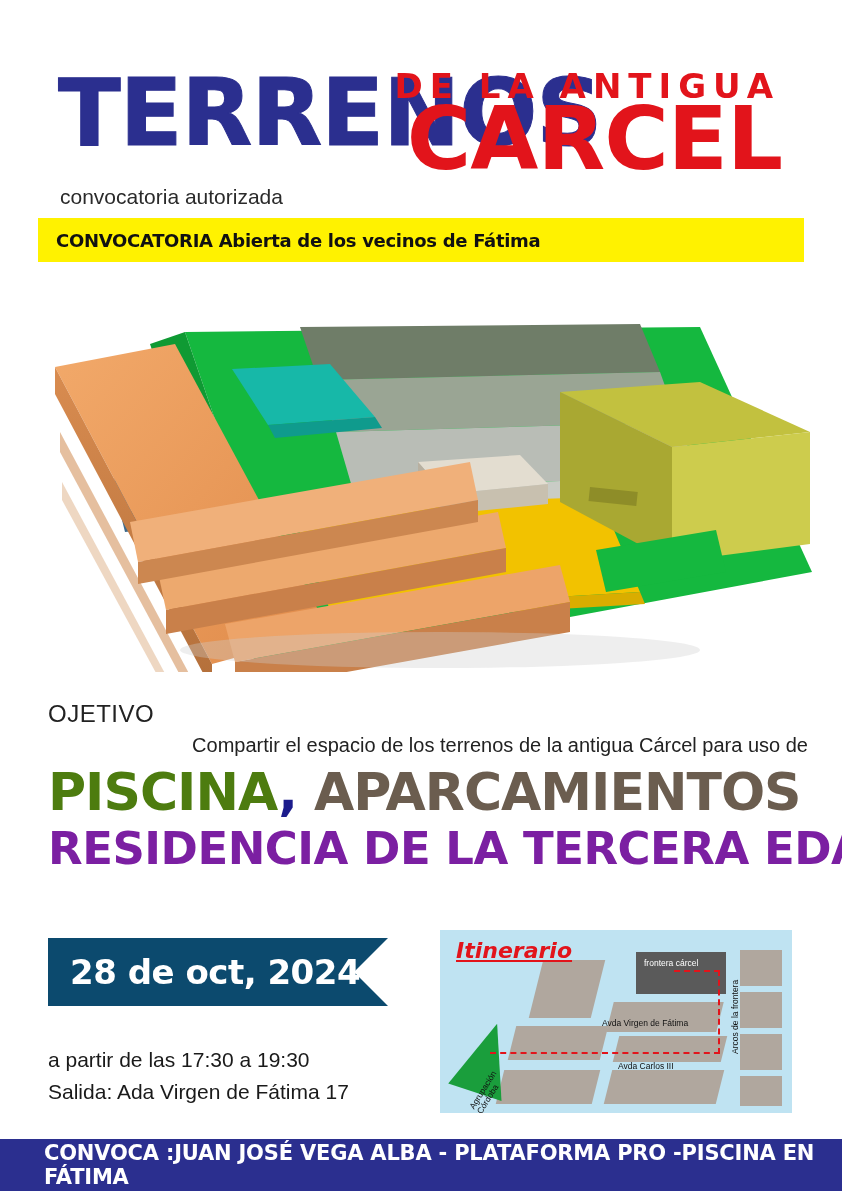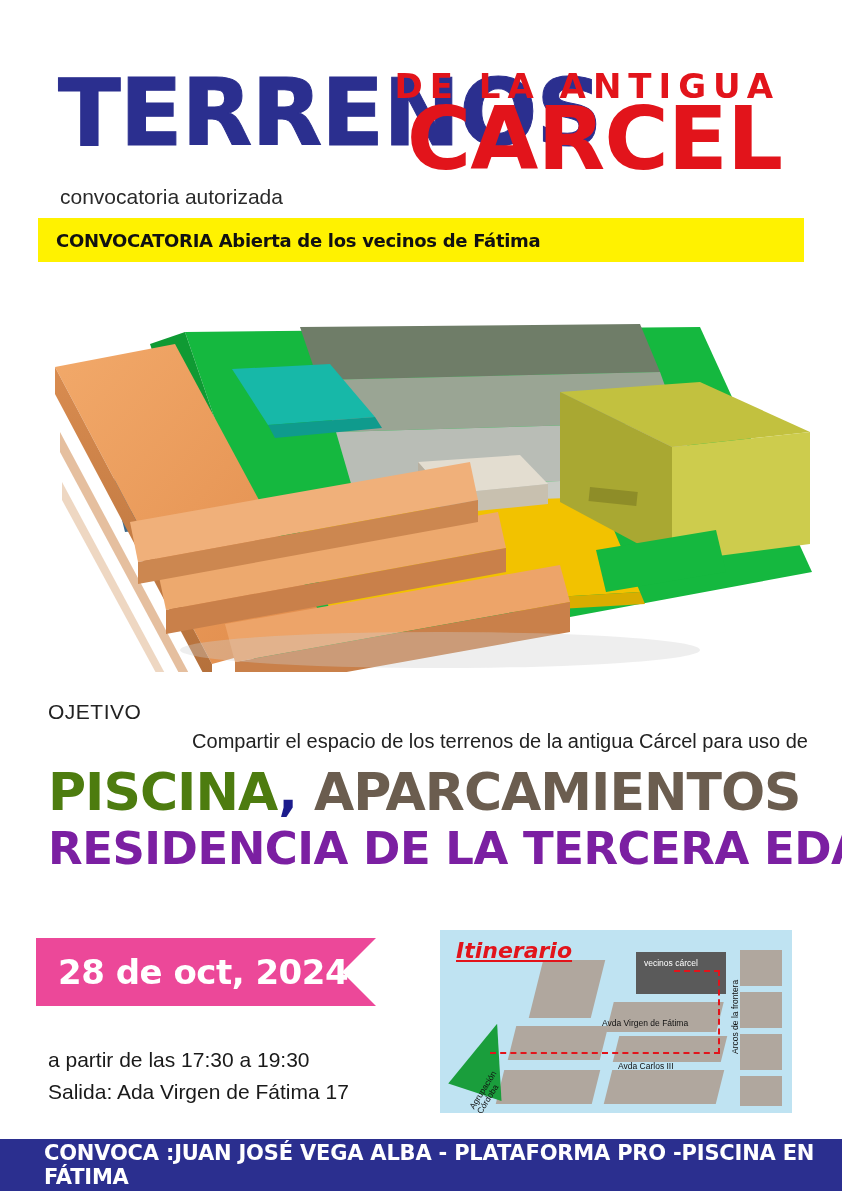--- a/index.html
+++ b/index.html
@@ -68,21 +68,21 @@
   
   .illustration {
     position:absolute; left:0; top:272px;
     width:842px; height:400px;
   }
 
   
   .objetivo {
     position:absolute; left:48px; top:700px; width:760px;
   }
-  .objetivo .lbl { font-size:21px; color:#222; letter-spacing:0.5px; }
+  .objetivo .lbl { font-size:24px; color:#222; letter-spacing:0.5px; }
   .objetivo .sub { font-size:20px; color:#222; margin-top:6px;text-align:right; }
 
   .big-lines { position:absolute; left:48px; top:765px; width:780px; }
   .line1 {
     font-family:"DejaVu Sans", sans-serif;
     font-weight:bold;
     font-size:52px;
     line-height:1.05;
     letter-spacing:-1px;
     white-space:nowrap;
@@ -96,23 +96,23 @@
     font-size:45px;
     line-height:1.1;
     letter-spacing:-0.5px;
     color:#7b1fa2;
     margin-top:4px;
     white-space:nowrap;
   }
 
   
   .date-flag {
-    position:absolute; left:36px; top:938px;
+    position:absolute; left:48px; top:938px;
     width:340px; height:68px;
-    background:#ec4899;
+    background:#0c4a6e;
     display:flex; align-items:center;
   }
   .date-flag::after {
     content:"";
     position:absolute; right:-0px; top:0;
     width:0; height:0;
     border-top:34px solid transparent;
     border-bottom:34px solid transparent;
     border-right:34px solid #ffffff;
   }
@@ -286,21 +286,21 @@
 
 <div class="time-info">
   <div>a partir de las  17:30 a 19:30</div>
   <div>Salida: Ada Virgen de Fátima 17</div>
 </div>
 
 <div class="map-box">
   <div class="map-title">Itinerario</div>
 
   <div class="blk dark" style="left:196px; top:22px; width:90px; height:42px;"></div>
-  <div class="maplabel w" style="left:204px; top:28px; width:60px; line-height:1.2;">vecinos cárcel</div>
+  <div class="maplabel w" style="left:204px; top:28px; width:60px; line-height:1.2;">frontera cárcel</div>
 
   <div class="blk" style="left:300px; top:20px; width:42px; height:36px;"></div>
   <div class="blk" style="left:300px; top:62px; width:42px; height:36px;"></div>
   <div class="blk" style="left:300px; top:104px; width:42px; height:36px;"></div>
   <div class="blk" style="left:300px; top:146px; width:42px; height:30px;"></div>
 
   <div class="blk" style="left:96px; top:30px; width:62px; height:58px; transform:skewX(-14deg);"></div>
   <div class="blk" style="left:170px; top:72px; width:110px; height:30px; transform:skewX(-14deg);"></div>
   <div class="blk" style="left:72px; top:96px; width:92px; height:34px; transform:skewX(-14deg);"></div>
   <div class="blk" style="left:176px; top:106px; width:108px; height:26px; transform:skewX(-14deg);"></div>

